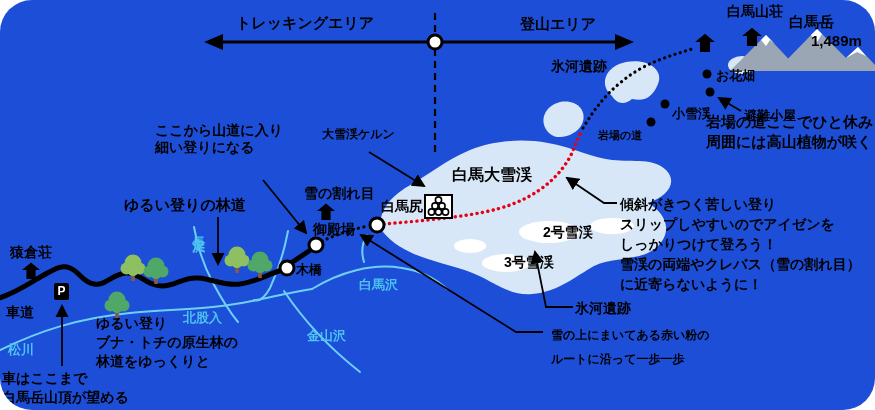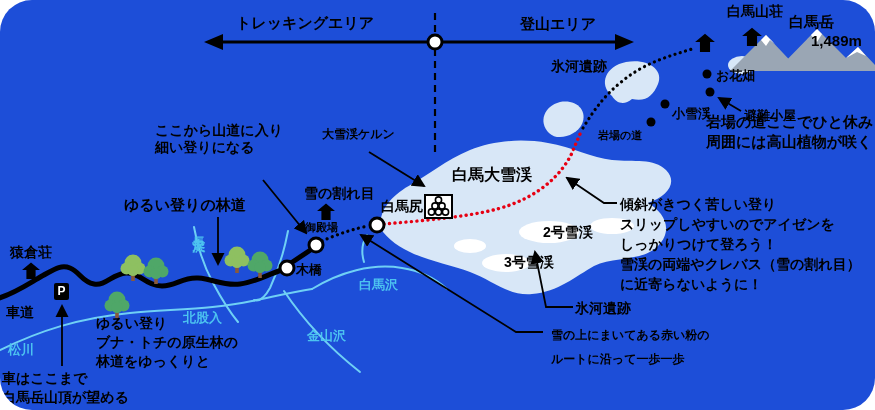--- a/index.html
+++ b/index.html
@@ -180,21 +180,21 @@
 <div class="lbl" style="left:575px;top:299px;font-size:14px">氷河遺跡</div>
 <div class="lbl" style="left:551px;top:323px;font-size:12px;line-height:24px">雪の上にまいてある赤い粉の
 ルートに沿って一歩一歩</div>
 
 <div class="lbl" style="left:155px;top:122px;font-size:14px;line-height:17px">ここから山道に入り
 細い登りになる</div>
 <div class="lbl" style="left:124px;top:195px;font-size:15px">ゆるい登りの林道</div>
 
 <div class="lbl" style="left:304px;top:184px;font-size:14px">雪の割れ目</div>
 <div class="lbl" style="left:381px;top:197px;font-size:14px">白馬尻</div>
-<div class="lbl" style="left:305px;top:220px;font-size:11px">御殿場</div>
+<div class="lbl" style="left:313px;top:220px;font-size:14px">御殿場</div>
 <div class="lbl" style="left:296px;top:261px;font-size:13px">木橋</div>
 
 <div class="lbl" style="left:10px;top:243px;font-size:14px">猿倉荘</div>
 <div class="lbl" style="left:6px;top:303px;font-size:14px">車道</div>
 <div class="badge-p">P</div>
 
 <div class="lbl" style="left:2px;top:369px;font-size:14px;line-height:19px">車はここまで
 白馬岳山頂が望める</div>
 <div class="lbl" style="left:96px;top:314px;font-size:14px;line-height:19px">ゆるい登り
 ブナ・トチの原生林の

